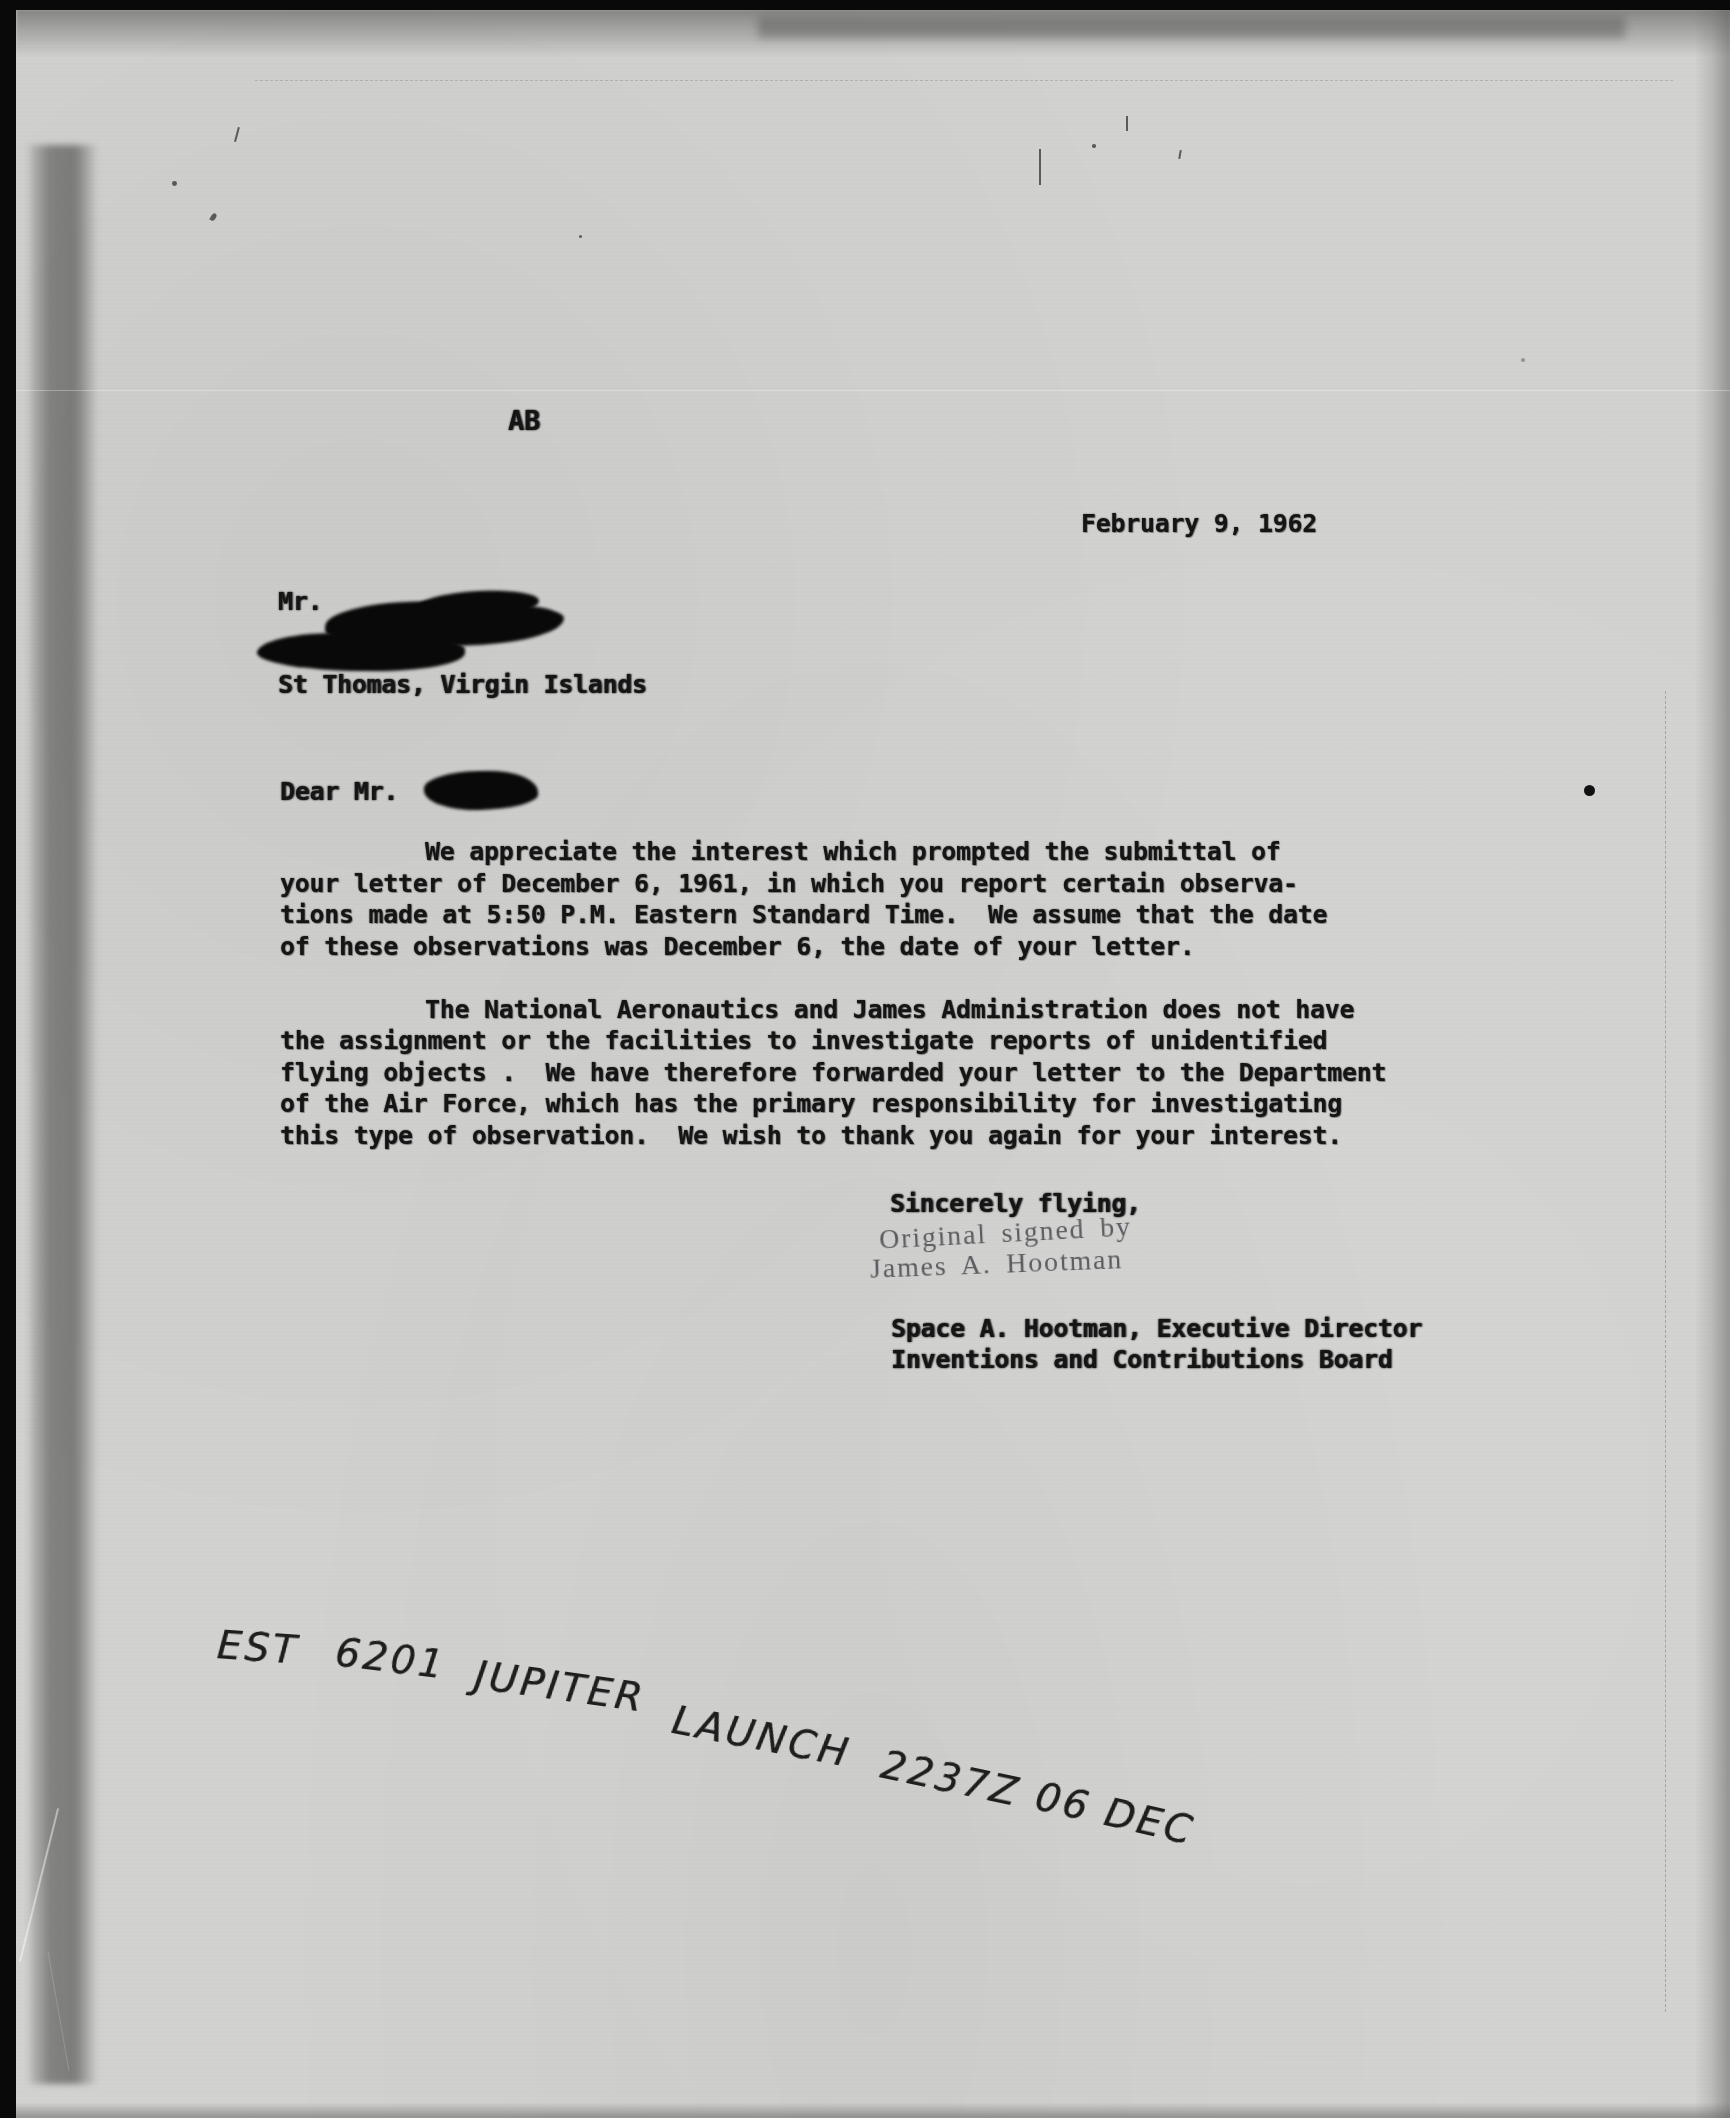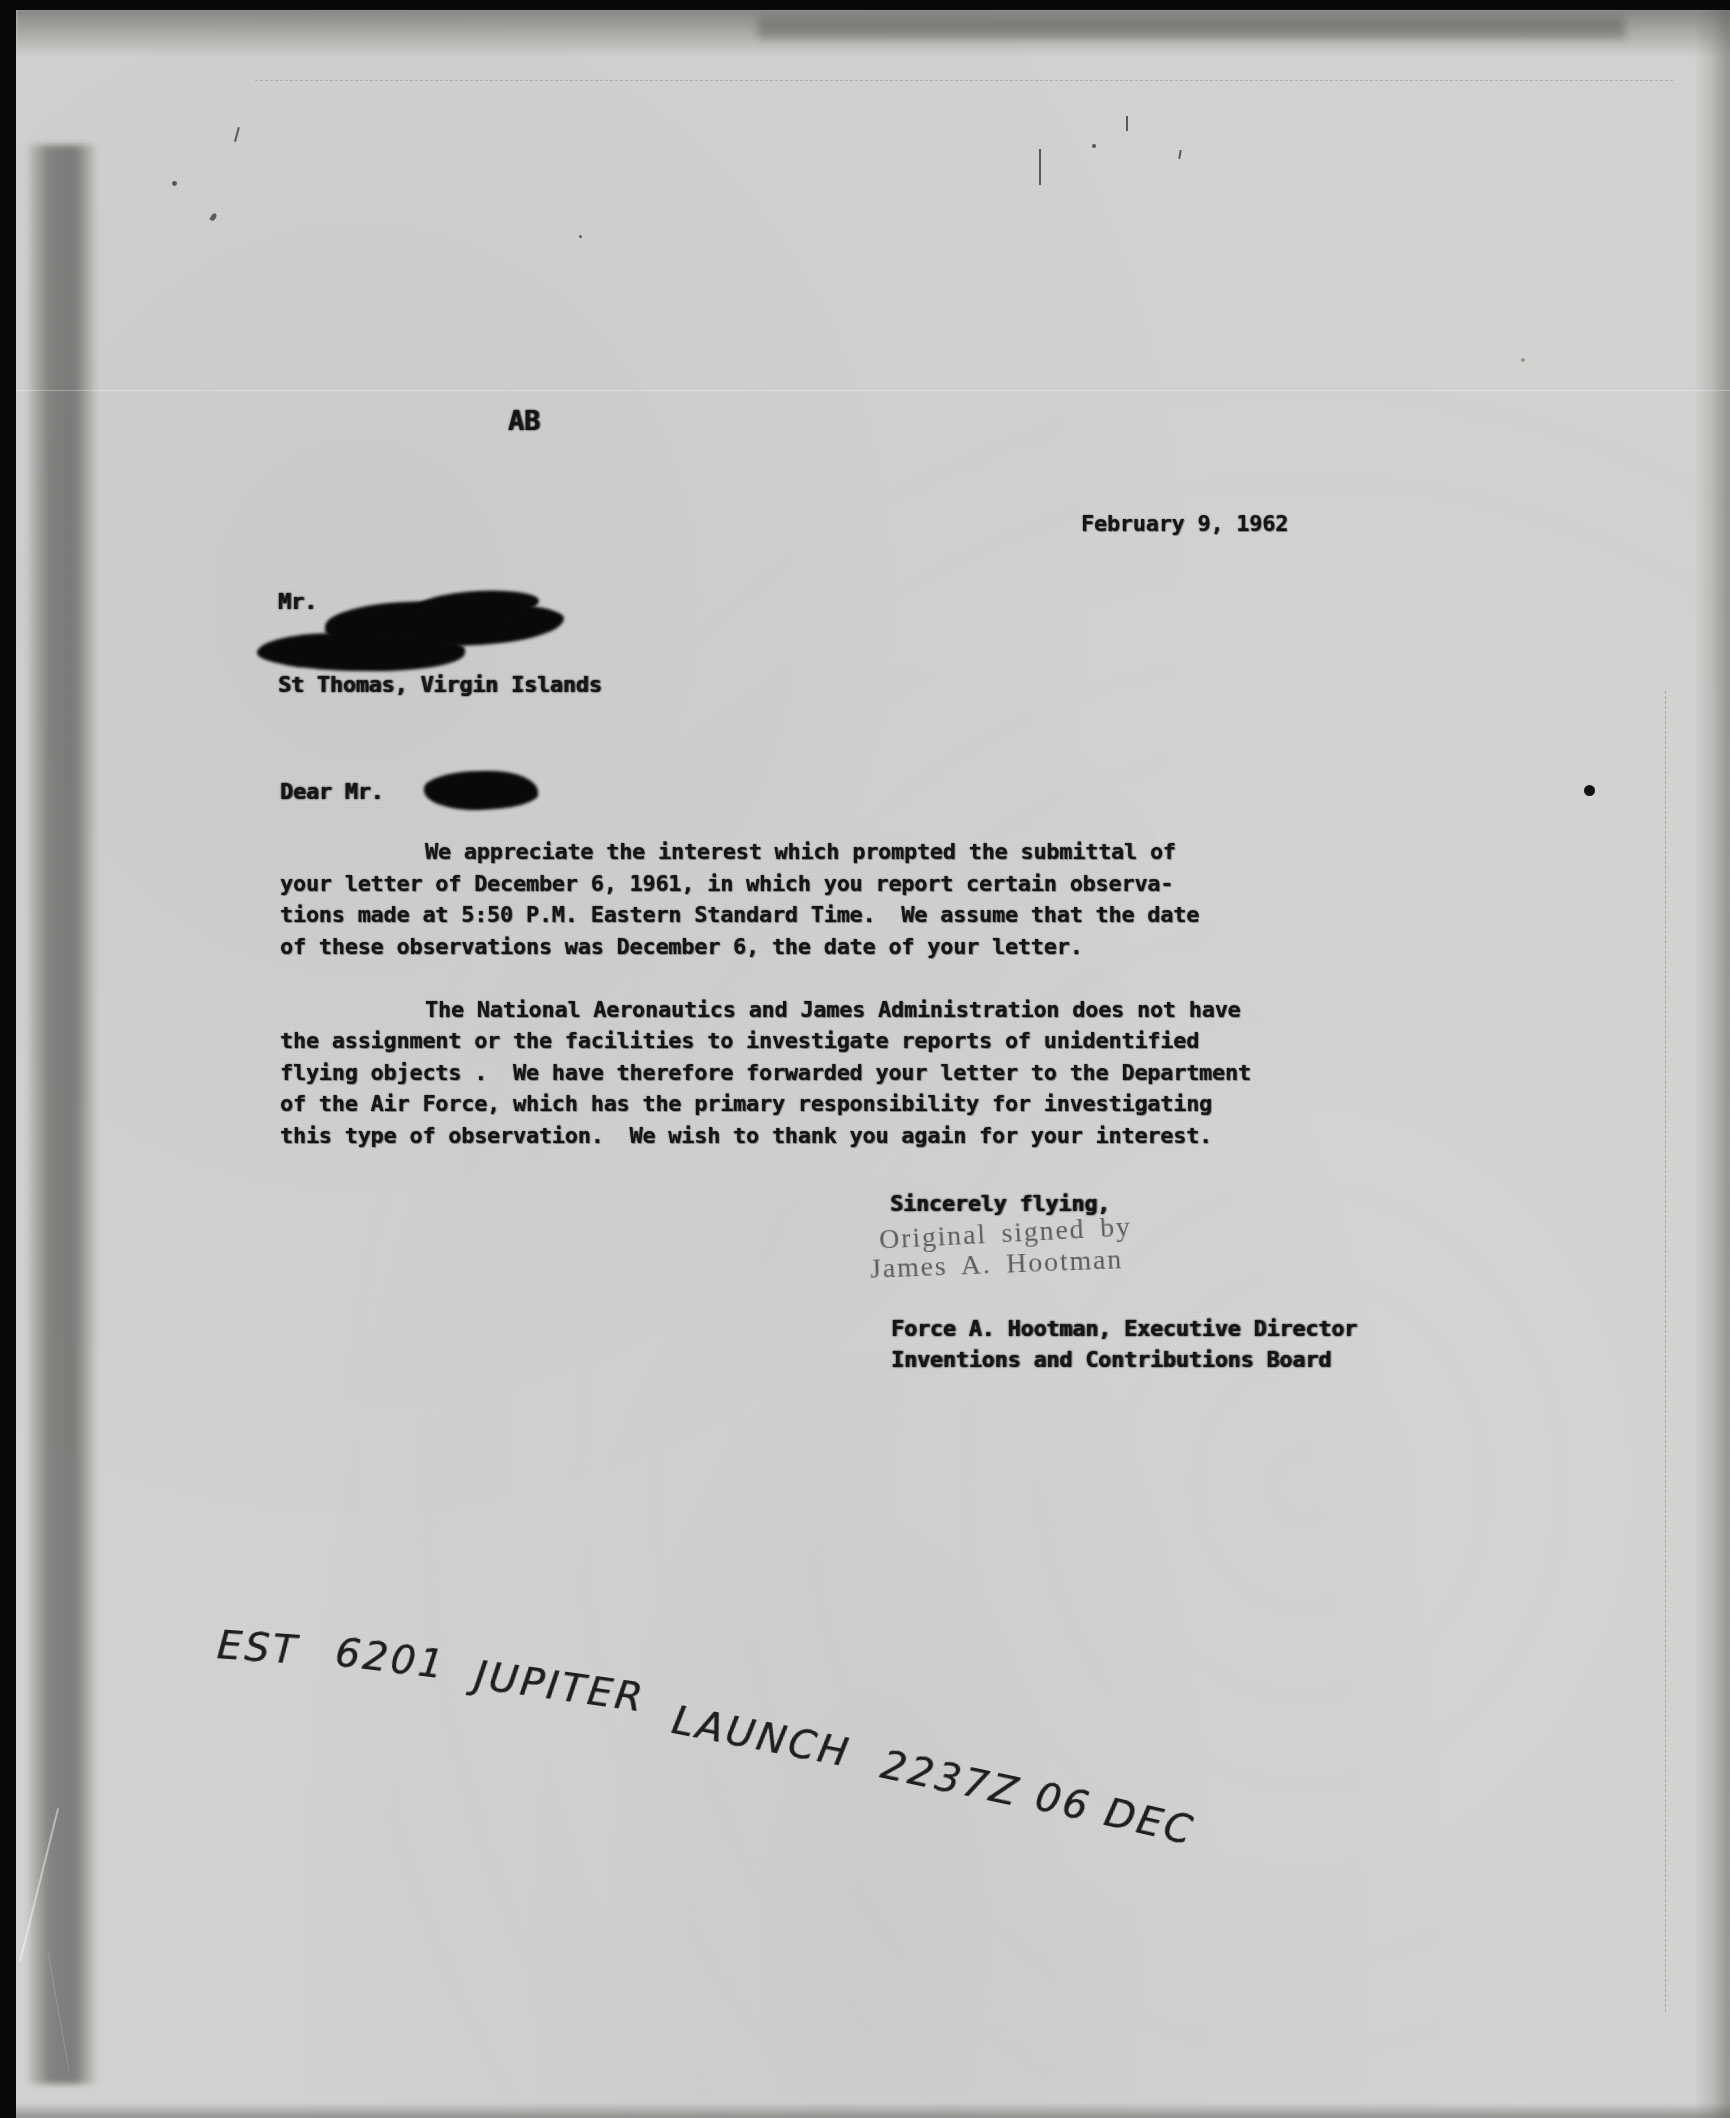--- a/index.html
+++ b/index.html
@@ -67,21 +67,21 @@
   }
   .crease{
     position:absolute;left:1665px;top:691px;width:0;height:1321px;
     border-left:1.8px dashed rgba(55,55,52,0.30);
     filter:blur(0.6px);
   }
   .typed{
     position:absolute;
     font-family:"DejaVu Sans Mono", monospace;
     font-weight:700;
-    font-size:22px;
+    font-size:25px;
     line-height:31.5px;
     letter-spacing:-0.3px;
     color:var(--ink);
     white-space:pre;
     text-shadow:0 0 1.5px rgba(10,10,10,0.7), 0.9px 0.6px 0 rgba(20,20,20,0.30);
     filter:blur(0.2px);
   }
   .heavy{
     text-shadow:0 0 2.1px rgba(0,0,0,0.85), 1.2px 0 1.2px rgba(0,0,0,0.5);
     filter:blur(0.3px);
@@ -169,21 +169,21 @@
   <div class="typed" style="left:425px;top:994px;">The National Aeronautics and James Administration does not have</div>
   <div class="typed" style="left:280px;top:1025px;">the assignment or the facilities to investigate reports of unidentified</div>
   <div class="typed" style="left:280px;top:1057px;">flying objects .  We have therefore forwarded your letter to the Department</div>
   <div class="typed" style="left:280px;top:1088px;">of the Air Force, which has the primary responsibility for investigating</div>
   <div class="typed" style="left:280px;top:1120px;">this type of observation.  We wish to thank you again for your interest.</div>
 
   <div class="typed heavy" style="left:890px;top:1188px;">Sincerely flying,</div>
   <div class="stamp" style="left:879px;top:1217px;transform:rotate(-3deg);">Original signed by</div>
   <div class="stamp" style="left:870px;top:1248px;transform:rotate(-2.2deg);">James A. Hootman</div>
 
-  <div class="typed heavy" style="left:891px;top:1313px;">Force A. Hootman, Executive Director</div>
+  <div class="typed heavy" style="left:891px;top:1313px;">Space A. Hootman, Executive Director</div>
   <div class="typed heavy" style="left:891px;top:1344px;">Inventions and Contributions Board</div>
 
   <span class="hand" style="left:217px;top:1625px;transform:rotate(4deg);">EST</span>
   <span class="hand" style="left:335px;top:1636px;transform:rotate(7deg);">6201</span>
   <span class="hand" style="left:474px;top:1664px;transform:rotate(8deg);">JUPITER</span>
   <span class="hand" style="left:671px;top:1714px;transform:rotate(11deg);">LAUNCH</span>
   <span class="hand" style="left:880px;top:1756px;transform:rotate(12deg);">2237Z</span>
   <span class="hand" style="left:1034px;top:1791px;transform:rotate(13deg);">06 DEC</span>
 
   <div class="edge-top"></div>

